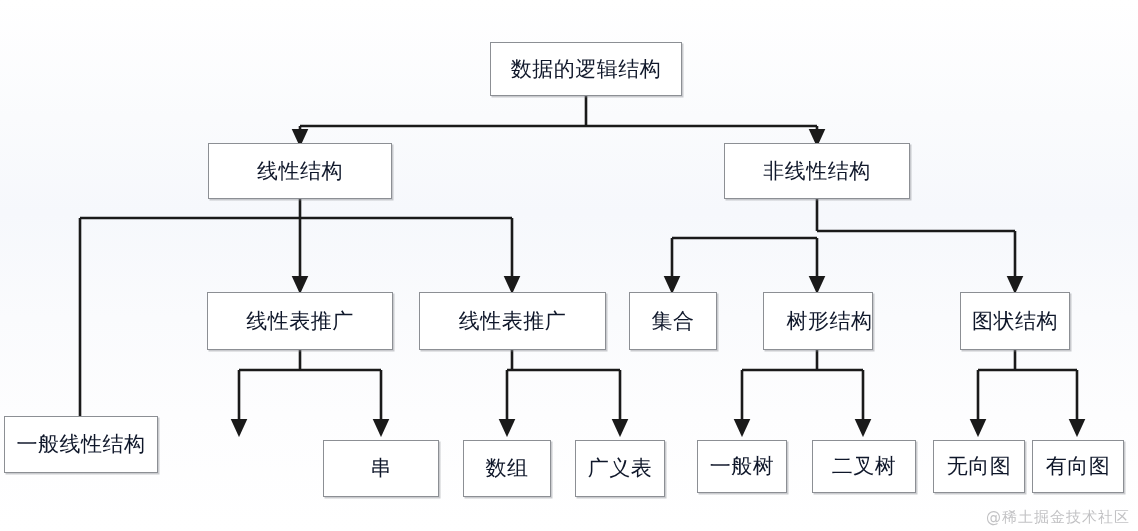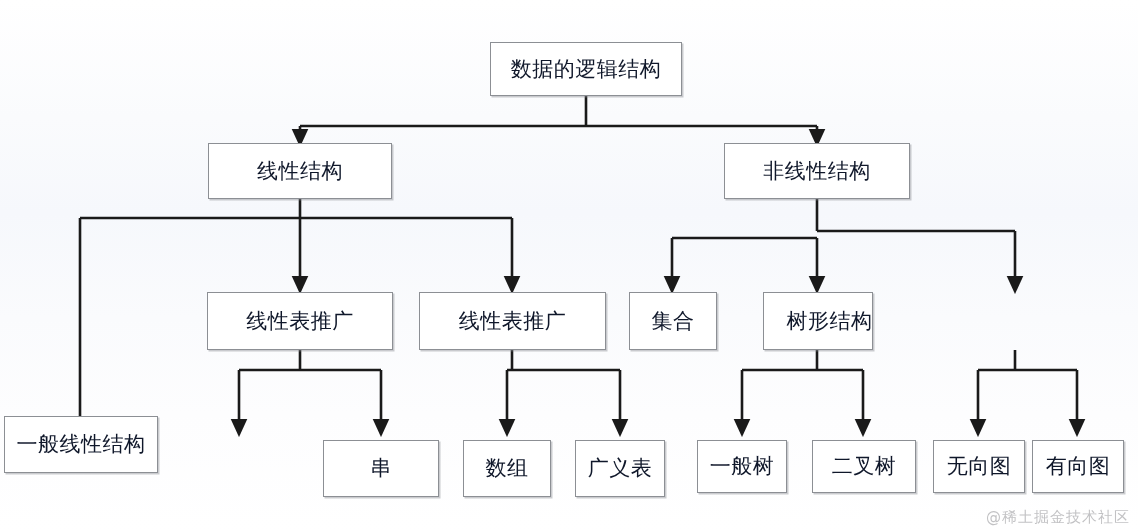--- a/index.html
+++ b/index.html
@@ -153,20 +153,23 @@
   </div>
 
   <div class="node lvl3" style="left:629px; top:292px; width:88px; height:58px;">
     <span class="node-label">集合</span>
   </div>
 
   <div class="node lvl3" style="left:763px; top:292px; width:110px; height:58px;padding-left:23px;">
     <span class="node-label">树形结构</span>
   </div>
 
+  <div class="node lvl3" style="left:960px; top:292px; width:110px; height:58px;">
+    <span class="node-label">图状结构</span>
+  </div>
 
   <div class="node lvl4" style="left:4px; top:416px; width:154px; height:57px;">
     <span class="node-label">一般线性结构</span>
   </div>
 
 
   <div class="node lvl4" style="left:323px; top:440px; width:116px; height:57px;">
     <span class="node-label">串</span>
   </div>
 

